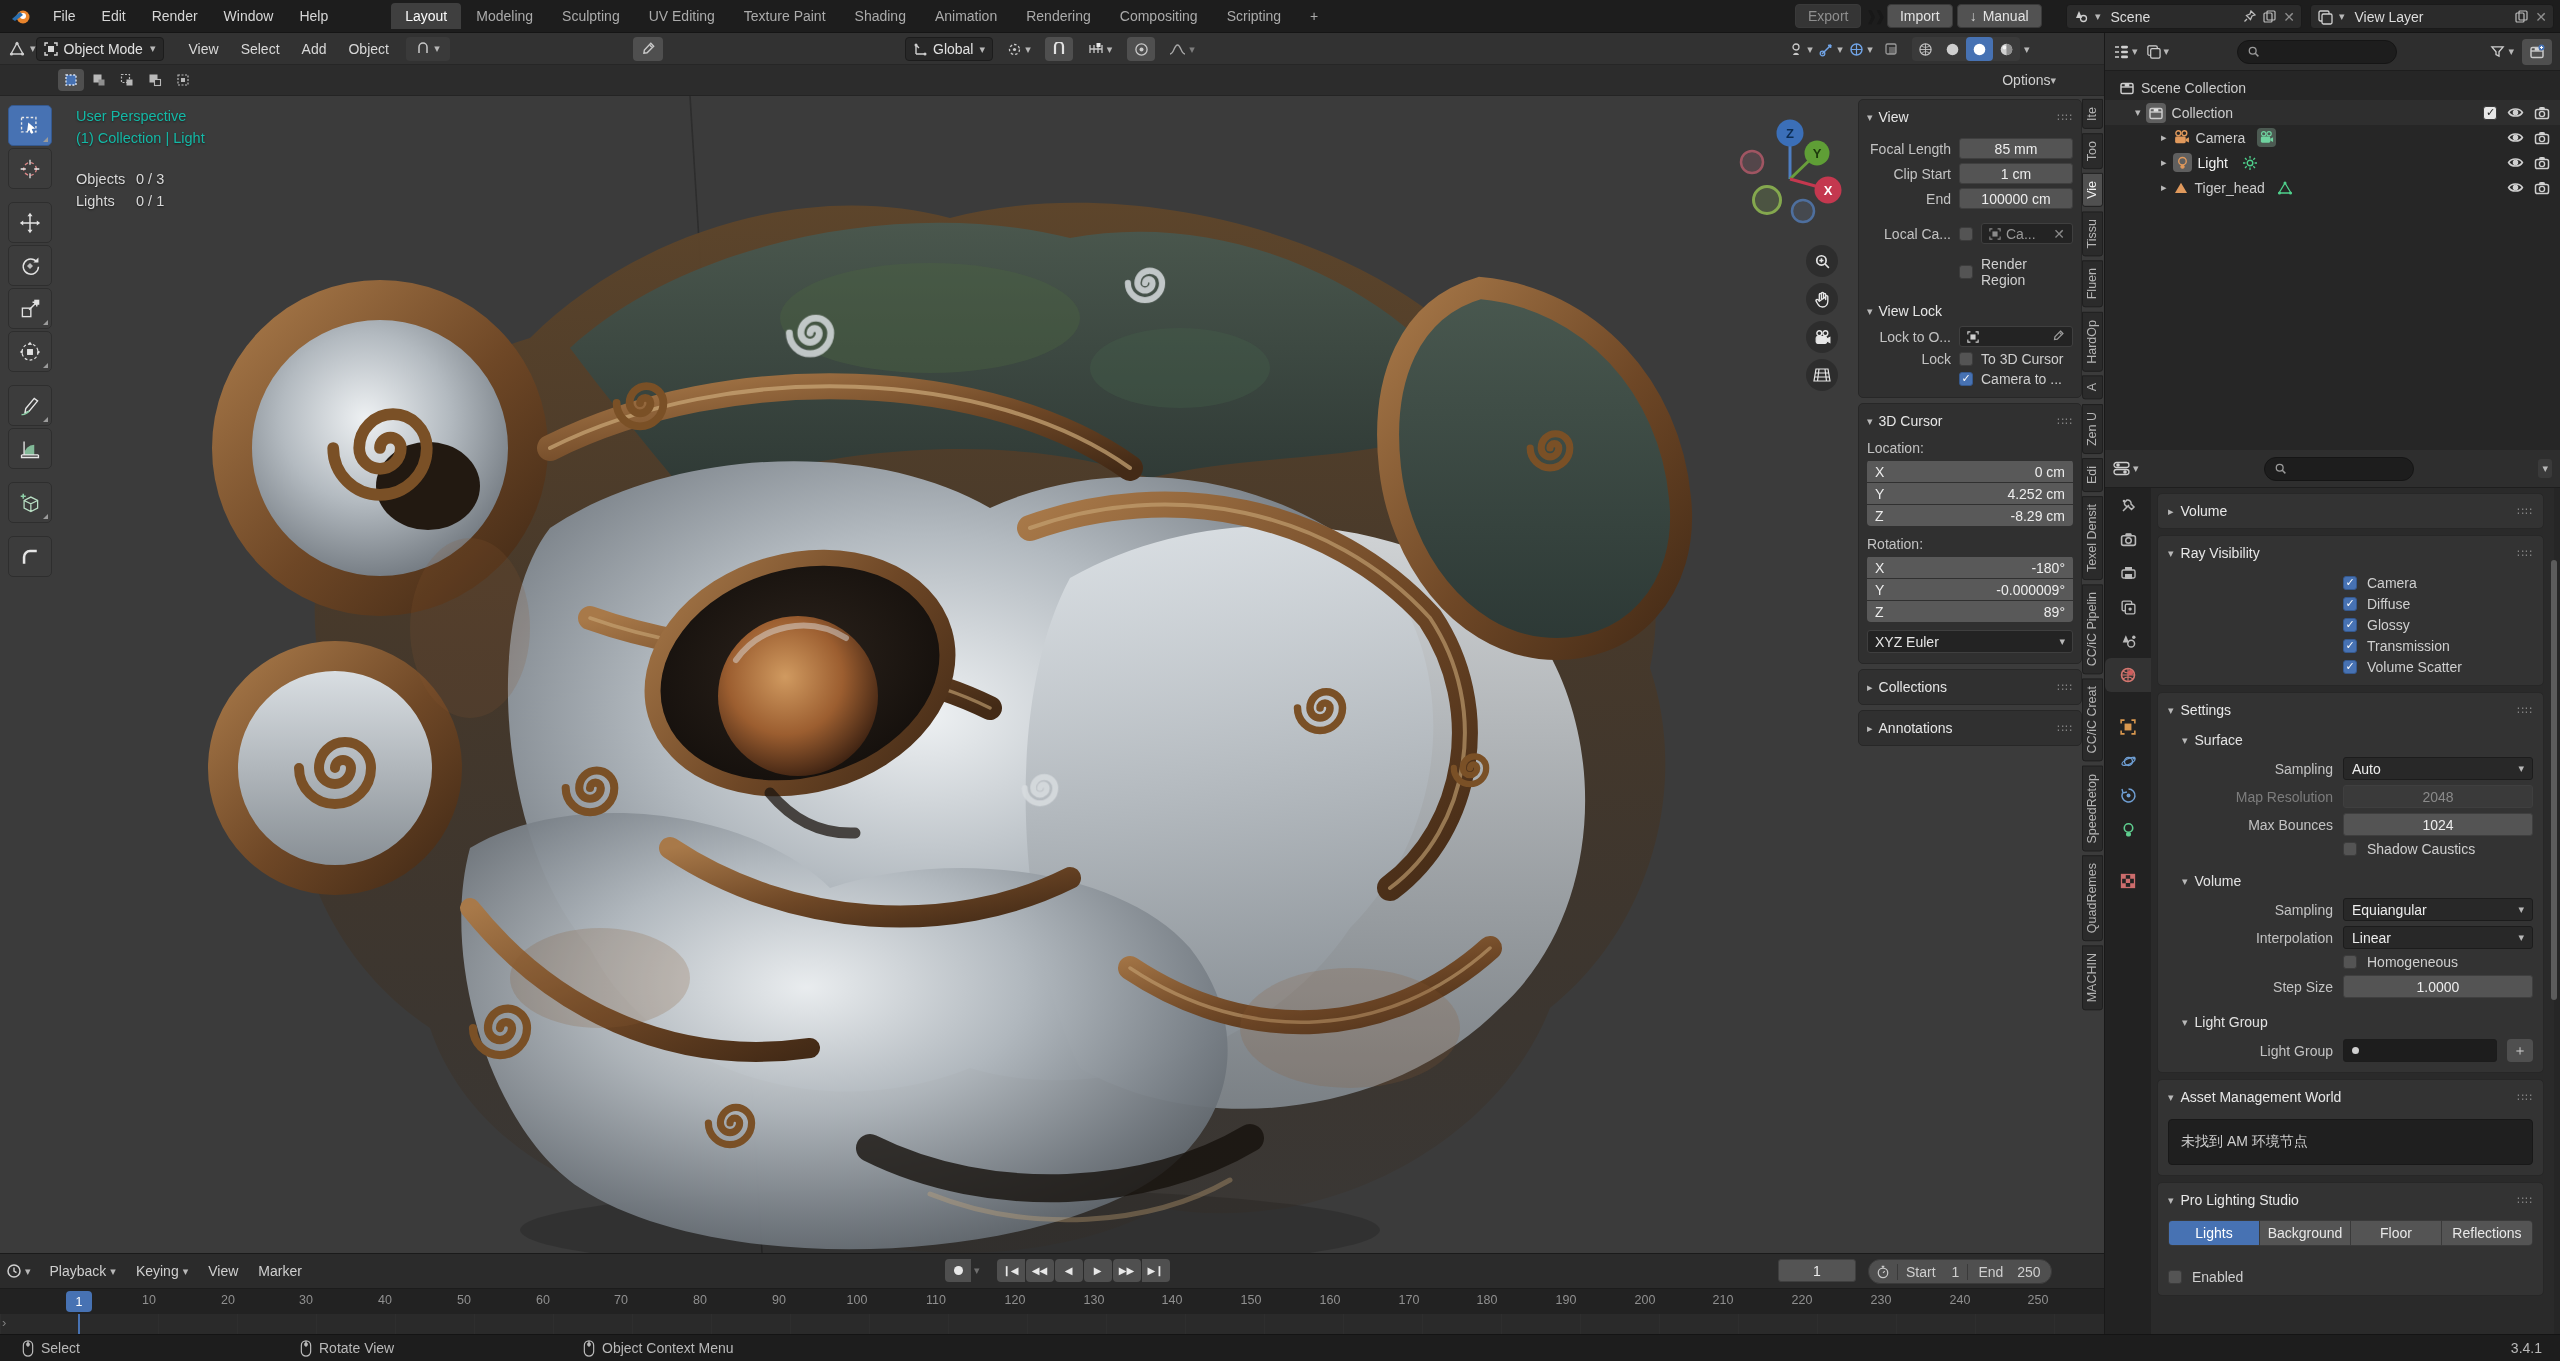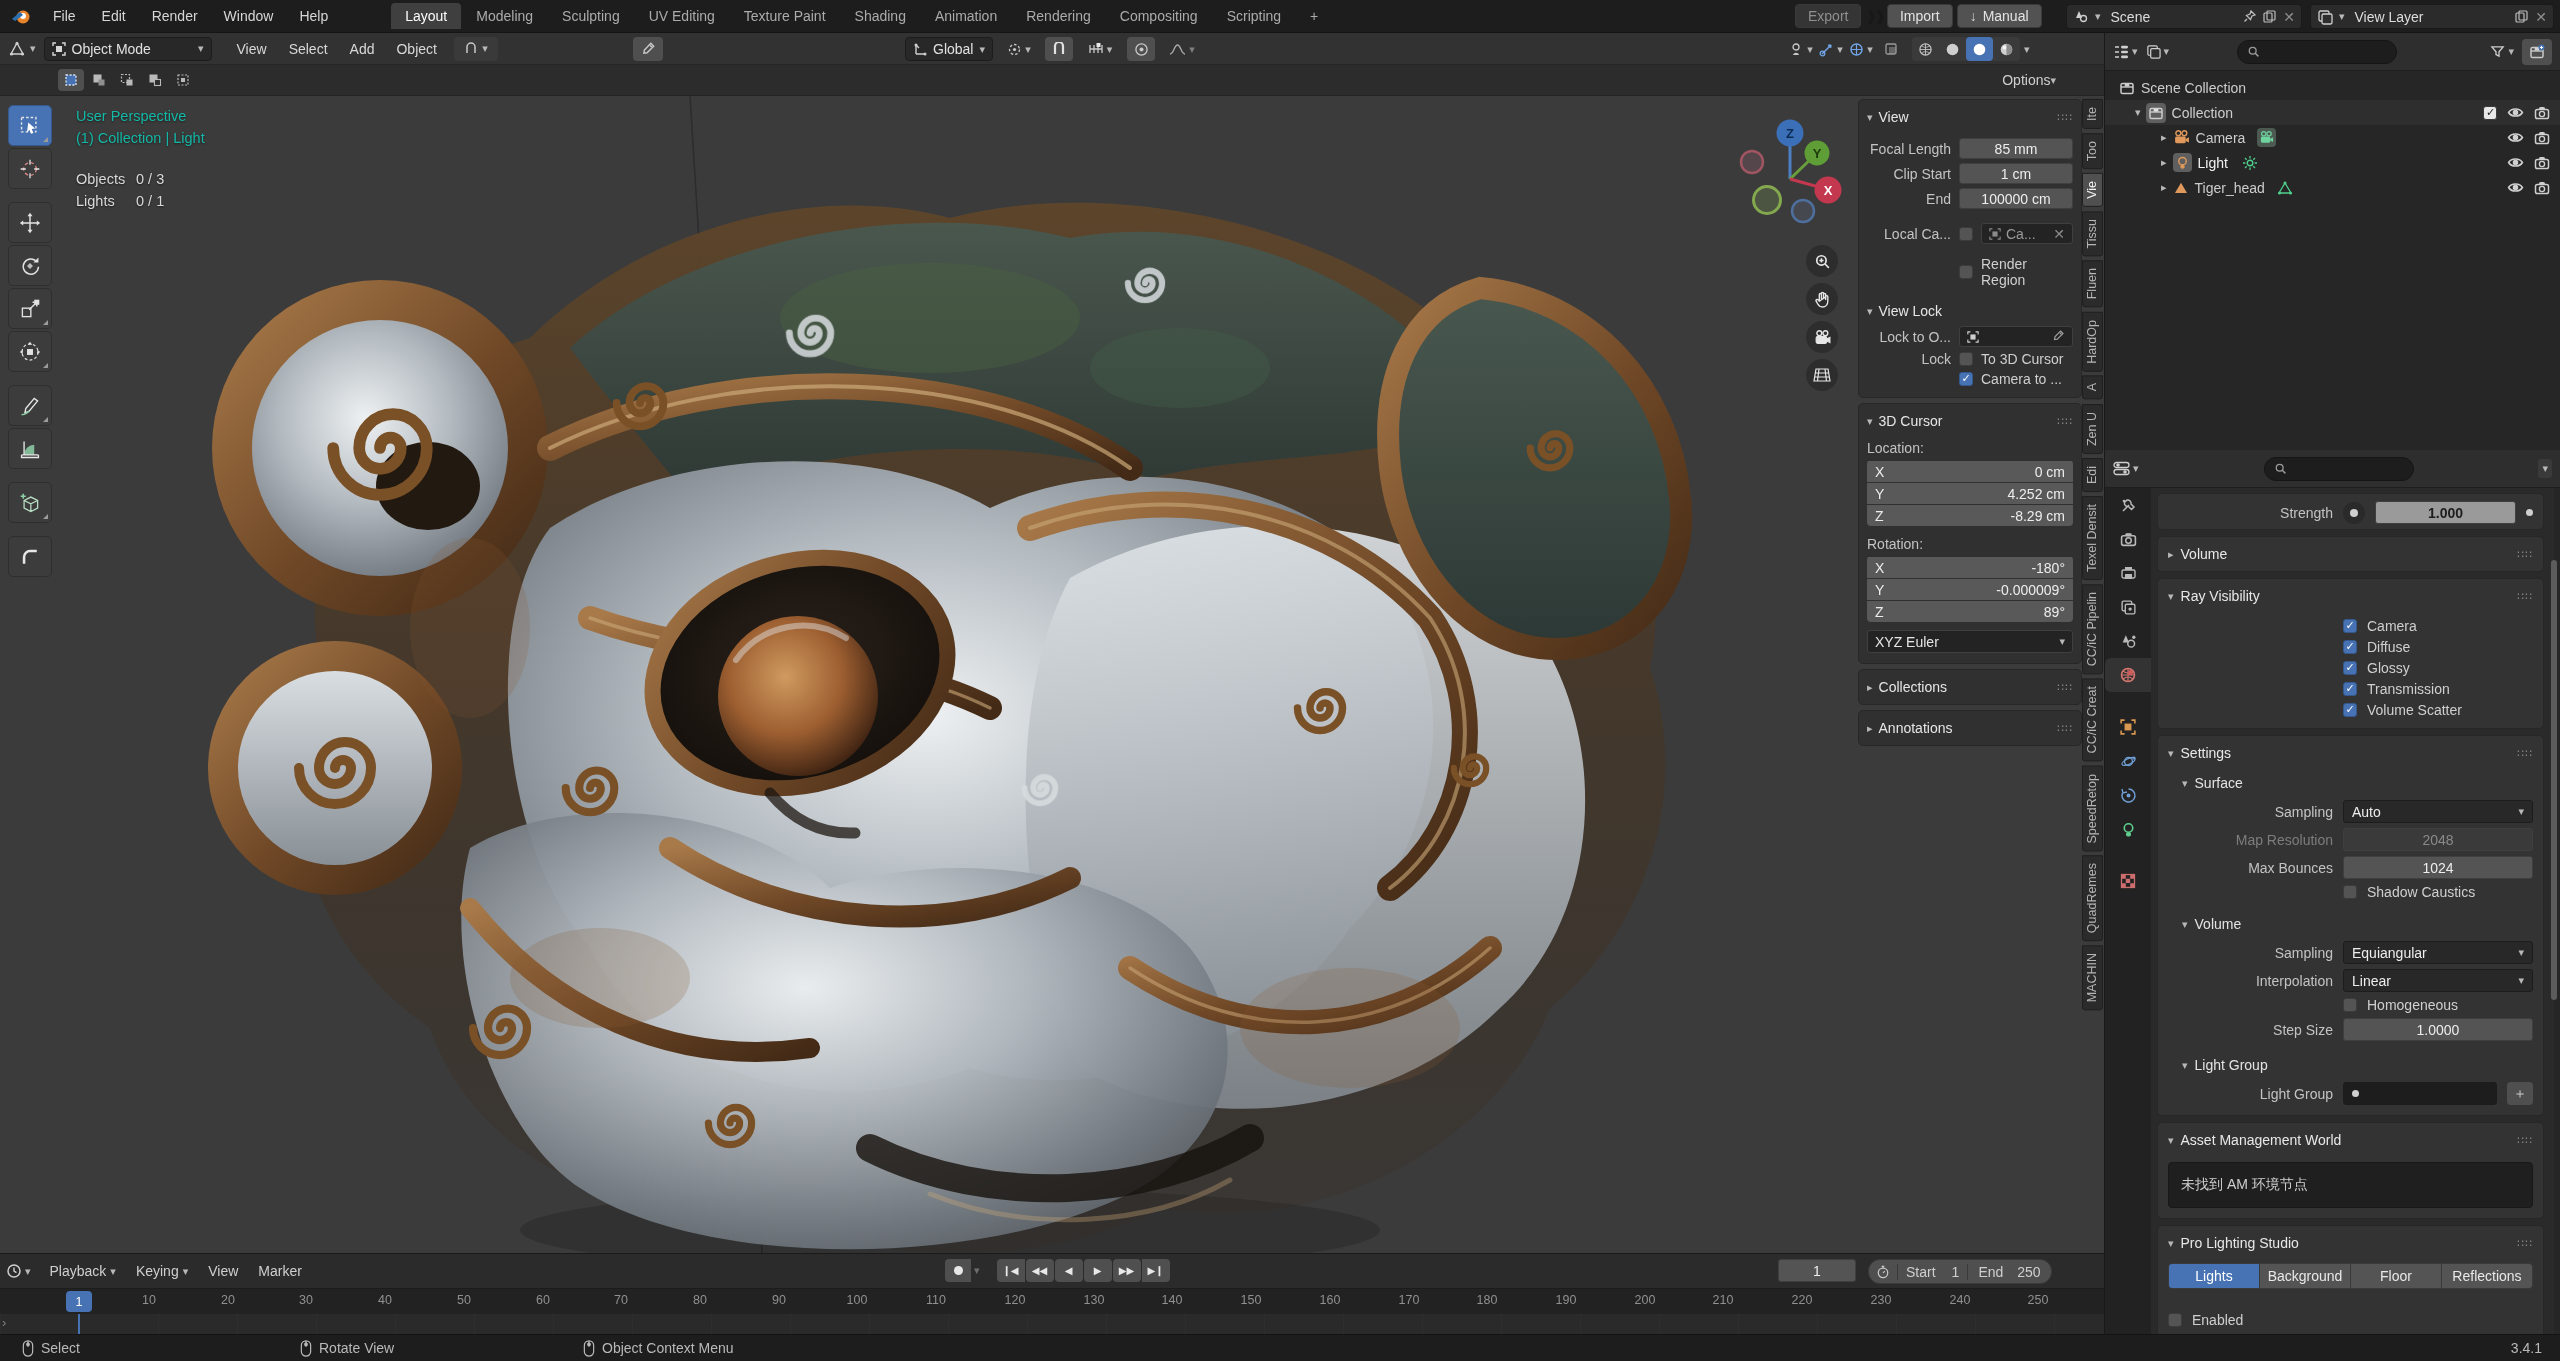--- a/index.html
+++ b/index.html
@@ -377,21 +377,21 @@
     <div id="vp-h1">
       <span class="i" style="margin:0 4px 0 8px">
           <svg width="18" height="16" viewBox="0 0 18 16">
             <path d="M9 2 15 13H3Z" fill="none" stroke="#cfcfcf" stroke-width="1.4"></path>
             <circle cx="9" cy="2.5" r="1.6" fill="#cfcfcf"></circle>
             <circle cx="3.5" cy="13" r="1.6" fill="#cfcfcf"></circle>
             <circle cx="14.5" cy="13" r="1.6" fill="#cfcfcf"></circle>
           </svg>
         </span>
       <span class="chev">▾</span>
-      <div class="dd-dark" style="margin-left:8px;width:168px">
+      <div class="dd-dark" style="width:128px">
         <span class="i">
             <svg width="14" height="14" viewBox="0 0 14 14">
               <rect x="4" y="4" width="6" height="6" fill="#d8d8d8"></rect>
               <path d="M1 4V1h3M10 1h3v3M13 10v3h-3M4 13H1v-3" fill="none" stroke="#d8d8d8" stroke-width="1.4"></path>
             </svg>
           </span>
         <span>Object Mode</span>
           <span class="chev" style="margin-left:auto">▾</span>
       </div>
       <div class="vph-menu" style="margin-left:14px">View</div>
@@ -1016,30 +1016,20 @@
         </div>
       <div class="ptab" style="margin-top:18px">
           <svg width="16" height="16" viewBox="0 0 16 16">
             <rect x="1.5" y="1.5" width="13" height="13" fill="none" stroke="#cd6d6d" stroke-width="1.3"></rect>
             <path d="M1.5 1.5h4.3v4.3H1.5zM10.2 1.5h4.3v4.3h-4.3zM5.8 5.8h4.3v4.3H5.8zM1.5 10.2h4.3v4.3H1.5zM10.2 10.2h4.3v4.3h-4.3z" fill="#cd6d6d"></path>
           </svg>
         </div>
     </div>
 
     <div id="pbody">
-      <div class="panel flat">
-        <div class="p-row" style="margin-top:2px">
-          <div class="p-label">Strength</div>
-          <span style="width:22px;height:22px;border-radius:11px;background:#2a2a2a;display:flex;align-items:center;justify-content:center">
-              <span style="width:8px;height:8px;border-radius:50%;background:#cfcfcf"></span>
-            </span>
-          <div class="wfld" style="background:#9a9a9a;color:#1d1d1d;font-weight:bold">1.000</div>
-          <span style="width:7px;height:7px;border-radius:50%;background:#cfcfcf"></span>
-        </div>
-      </div>
 
       <div class="panel flat">
         <div class="p-head">
             <span class="chev">▸</span>
             <span>Volume</span>
             <span class="grip">∷∷</span>
           </div>
       </div>
 
       <div class="panel">

